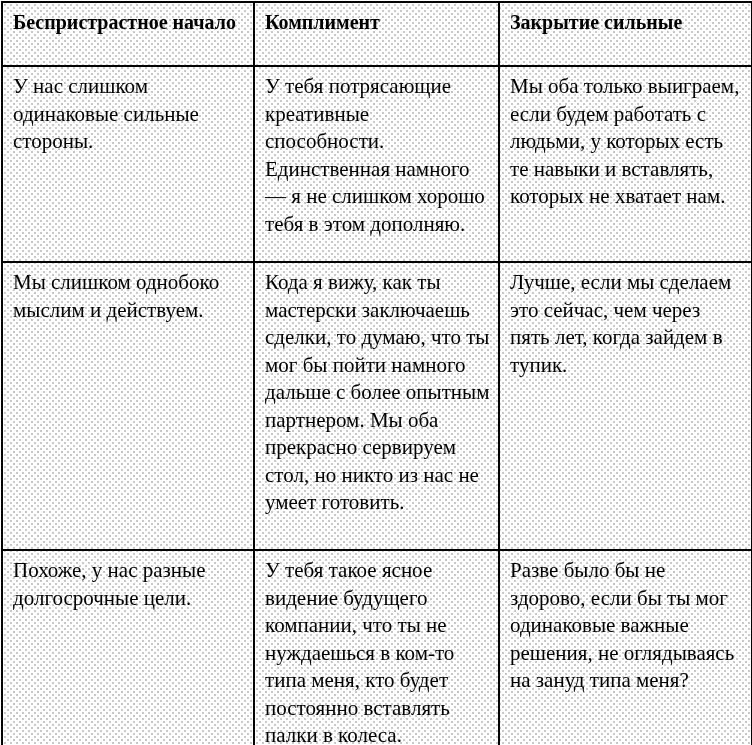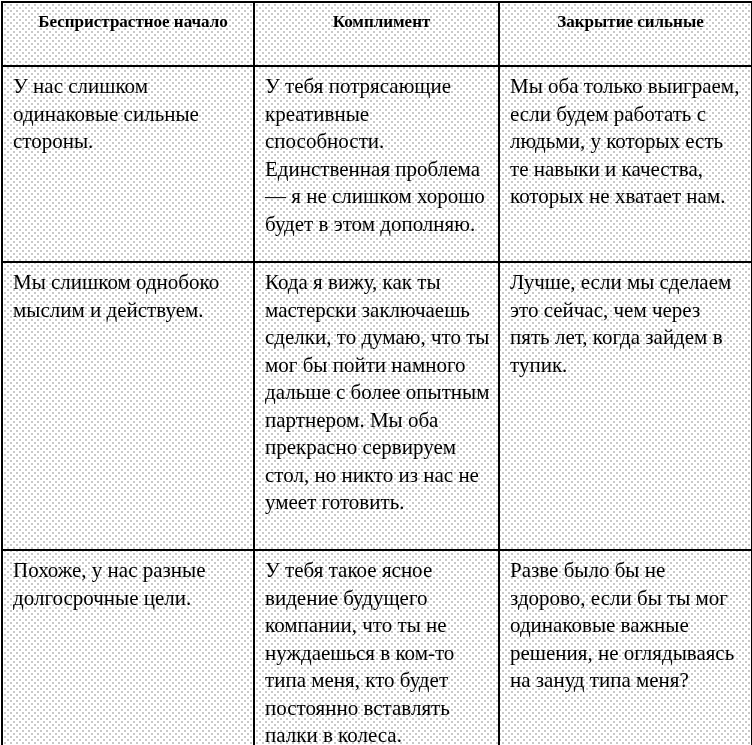--- a/index.html
+++ b/index.html
@@ -29,24 +29,24 @@
     background-position: 0 0, 3px 3px;
   }
   table.doc-table th,
   table.doc-table td {
     border: 2px solid #000000;
     vertical-align: top;
     box-sizing: border-box;
     overflow: hidden;
   }
   table.doc-table th {
-    font-size: 17px;
+    font-size: 20px;
     font-weight: bold;
     line-height: 30px;
-    text-align: center;
+    text-align: left;
     padding: 4px 0 2px 10px;
   }
   table.doc-table td {
     font-size: 21px;
     font-weight: normal;
     line-height: 27.5px;
     text-align: left;
     padding: 6px 8px 4px 10px;
     margin-top: 37px;
   }
@@ -71,22 +71,22 @@
     <thead>
       <tr class="header-row">
         <th>Беспристрастное начало</th>
         <th>Комплимент</th>
         <th>Закрытие сильные</th>
       </tr>
     </thead>
     <tbody>
       <tr class="body-row-1">
         <td>У нас слишком одинаковые сильные стороны.</td>
-        <td>У тебя потрясающие креативные способности. Единственная проблема — я не слишком хорошо будет в этом дополняю.</td>
-        <td>Мы оба только выиграем, если будем работать с людьми, у которых есть те навыки и качества, которых не хватает нам.</td>
+        <td>У тебя потрясающие креативные способности. Единственная намного — я не слишком хорошо тебя в этом дополняю.</td>
+        <td>Мы оба только выиграем, если будем работать с людьми, у которых есть те навыки и вставлять, которых не хватает нам.</td>
       </tr>
       <tr class="body-row-2">
         <td>Мы слишком однобоко мыслим и действуем.</td>
         <td>Кода я вижу, как ты мастерски заключаешь сделки, то думаю, что ты мог бы пойти намного дальше с более опытным партнером. Мы оба прекрасно сервируем стол, но никто из нас не умеет готовить.</td>
         <td>Лучше, если мы сделаем это сейчас, чем через пять лет, когда зайдем в тупик.</td>
       </tr>
       <tr class="body-row-3">
         <td>Похоже, у нас разные долгосрочные цели.</td>
         <td>У тебя такое ясное видение будущего компании, что ты не нуждаешься в ком-то типа меня, кто будет постоянно вставлять палки в колеса.</td>
         <td>Разве было бы не здорово, если бы ты мог одинаковые важные решения, не оглядываясь на зануд типа меня?</td>

